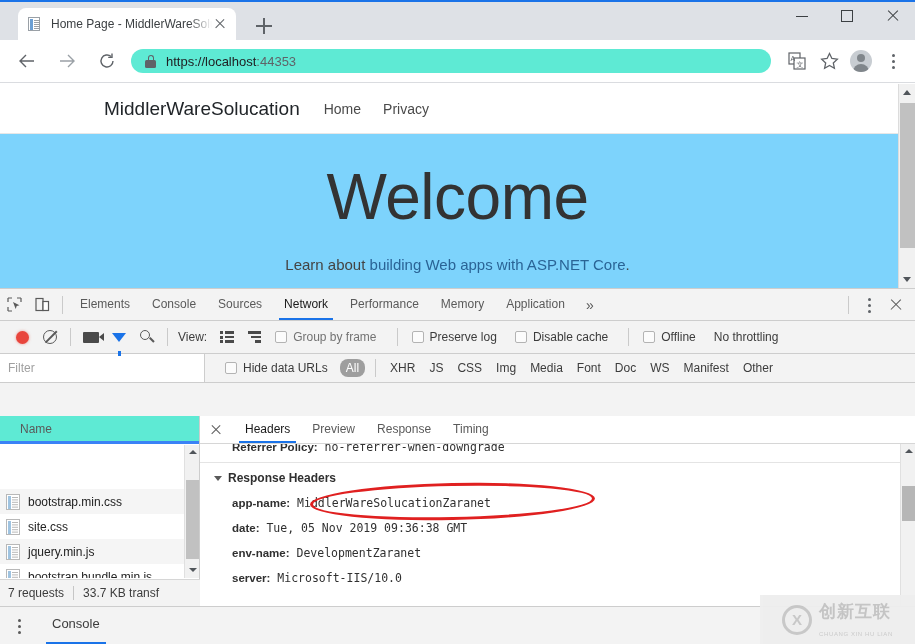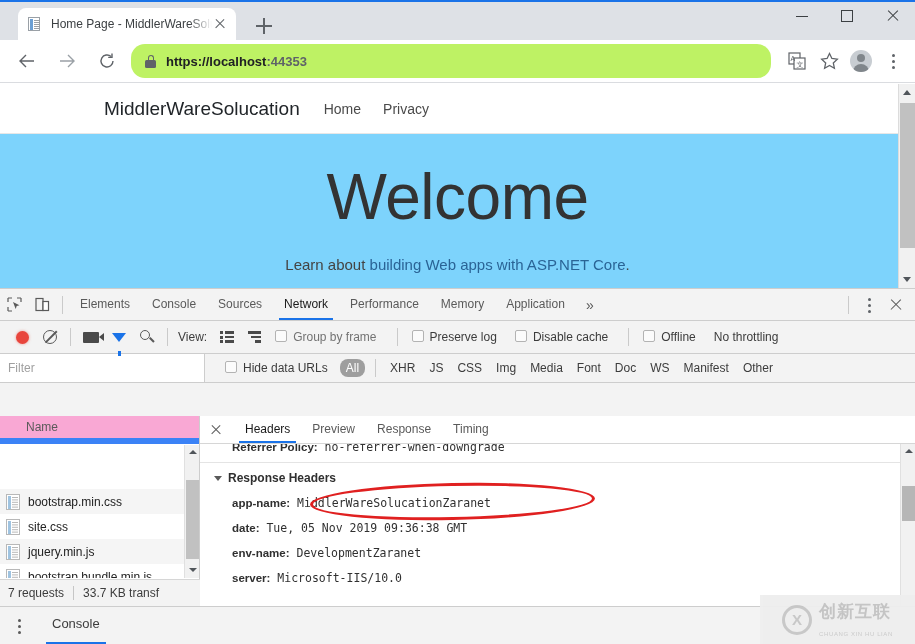--- a/index.html
+++ b/index.html
@@ -79,23 +79,23 @@
 
   .chrome-omnibar {
     position:absolute; left:0; top:40px; width:915px; height:43px;
     background:#ffffff; border-bottom:1px solid #dadce0;
     display:flex; align-items:center;
   }
   .navbtn { width:36px; height:36px; margin-left:4px; position:relative; cursor:pointer; color:#5f6368; }
   .navbtn svg { position:absolute; left:9px; top:9px; }
   .nav-first { margin-left: 9px; }
   .omnibox {
-    flex:1 1 auto; height:34px; margin: 0 0 0 6px; margin-right: 8px;
-    background:#bef264; border-radius:14px; display:flex; align-items:center;
-    padding-left:14px; max-width: 640px; font-weight: bold;
+    flex:1 1 auto; height:24px; margin: 0 0 0 6px; margin-right: 8px;
+    background:#5eead4; border-radius:14px; display:flex; align-items:center;
+    padding-left:14px; max-width: 640px;
   }
   .lock { width:11px; height:13px; position:relative; margin-right:10px; flex:0 0 11px;}
   .lock .body { position:absolute; left:0; bottom:0; width:11px; height:8px; background:#5f6368; border-radius:1.5px;}
   .lock .shackle { position:absolute; left:2.5px; top:0; width:6px; height:6px; border:1.5px solid #5f6368; border-bottom:none; border-radius:3px 3px 0 0;}
   .url { font-size:13px; color:#202124; white-space:nowrap; }
   .url .dim { color:#5f6368; }
   .omni-icons { display:flex; align-items:center; margin-left:auto; padding-right:6px; }
   .oicon { width:32px; height:32px; position:relative; cursor:pointer; color:#5f6368; display:flex; align-items:center; justify-content:center;}
   .avatar { width:22px; height:22px; border-radius:50%; background:#c8cdd2; position:relative; overflow:hidden;}
   .avatar::before{content:""; position:absolute; left:7px; top:4px; width:8px; height:8px; border-radius:50%; background:#80868b;}
@@ -178,42 +178,42 @@
   .listview i{position:absolute;left:0;width:3px;height:3px;background:#4a4a4a;}
   .listview i:nth-child(1){top:0;}.listview i:nth-child(2){top:4.5px;}.listview i:nth-child(3){top:9px;}
   .listview b{position:absolute;left:5px;height:2.5px;background:#4a4a4a;}
   .listview b:nth-of-type(1){top:0.2px;width:9px;}.listview b:nth-of-type(2){top:4.7px;width:9px;}.listview b:nth-of-type(3){top:9.2px;width:9px;}
   .waterfall { width:14px;height:12px;position:relative;}
   .waterfall b{position:absolute;height:2.5px;background:#4a4a4a;}
   .waterfall b:nth-child(1){left:0;top:0;width:13px;}
   .waterfall b:nth-child(2){left:3px;top:4.5px;width:10px;}
   .waterfall b:nth-child(3){left:7px;top:9px;width:6px;}
   .cb { width:12px;height:12px;border:1px solid #b3b3b3;background:#fbfbfb;border-radius:2px; display:inline-block; vertical-align:-2px;}
-  .cb-label { margin-left:6px; margin-right:12px; color:#3c3c3c; display:inline-flex; align-items:flex-start; cursor:pointer;}
+  .cb-label { margin-left:6px; margin-right:12px; color:#3c3c3c; display:inline-flex; align-items:center; cursor:pointer;}
   .cb-label.dim { color:#737373; }
   .vsep { width:1px;height:18px;background:#cacaca;margin:0 8px;}
   .throttle { color:#3c3c3c; margin-left:6px;}
 
   .dt-filterbar {
     height:29px; display:flex; align-items:center;
     border-bottom:1px solid #cdcdcd; background:#f3f3f3; font-size:12px;
   }
   .filter-input {
     width:205px; height:28px; border:none; border-right:1px solid #cdcdcd;
     background:#fff; padding-left:8px; font-size:12px; color:#333;
     font-family:"Liberation Sans", sans-serif; outline:none;
   }
   .filter-input::placeholder { color:#a0a0a0; }
   .ftypes { display:flex; align-items:center; padding-left:14px; }
   .ftype { padding:2px 6px; color:#3c3c3c; cursor:pointer; border-radius:3px; margin-right:2px;}
   .ftype.active { background:#9e9e9e; color:#fff;border-radius:8px; }
 
   .dt-panes { position:absolute; left:0; top:127px; right:0; bottom:38px; display:flex; }
   .pane-left { width:200px; background:#fff; border-right:1px solid #cdcdcd; position:relative; }
-  .pane-left-head { height:28px; border-bottom:6px solid #3b82f6; display:flex; align-items:center; padding-left:26px; font-size:12px; color:#5a5a5a; background:#f9a8d4;}
+  .pane-left-head { height:28px; border-bottom:3px solid #3b82f6; display:flex; align-items:center; padding-left:20px; font-size:12px; color:#5a5a5a; background:#5eead4;}
   .filelist { position:absolute; top:29px; left:0; right:0; bottom:28px; overflow:hidden;margin-top:44px; }
   .frow { height:25px; display:flex; align-items:center; padding-left:6px; font-size:12px; color:#222; white-space:nowrap;}
   .frow:nth-child(odd){ background:#f5f5f5; }
   .frow:nth-child(even){ background:#ffffff; }
   .ficon { width:14px;height:16px;flex:0 0 14px; margin-right:8px; border:1px solid #b8b8b8; background:#fff; position:relative;}
   .ficon::before{content:"";position:absolute;left:1px;top:1px;width:3px;height:13px;background:#9fc3e0;}
   .ficon::after{content:"";position:absolute;left:5px;top:2.5px;width:6px;height:1px;background:#b8b8b8;box-shadow:0 2.4px 0 #b8b8b8,0 4.8px 0 #b8b8b8,0 7.2px 0 #b8b8b8,0 9.6px 0 #b8b8b8;}
   .ficon.blank::before,.ficon.blank::after{ display:none; }
   .flist-scroll { position:absolute; right:0; top:29px; bottom:28px; width:15px; background:#f1f1f1; border-left:1px solid #e0e0e0;}
   .flist-scroll .thumb{ position:absolute; left:1px; top:35px; width:13px; height:79px; background:#c1c1c1;}

